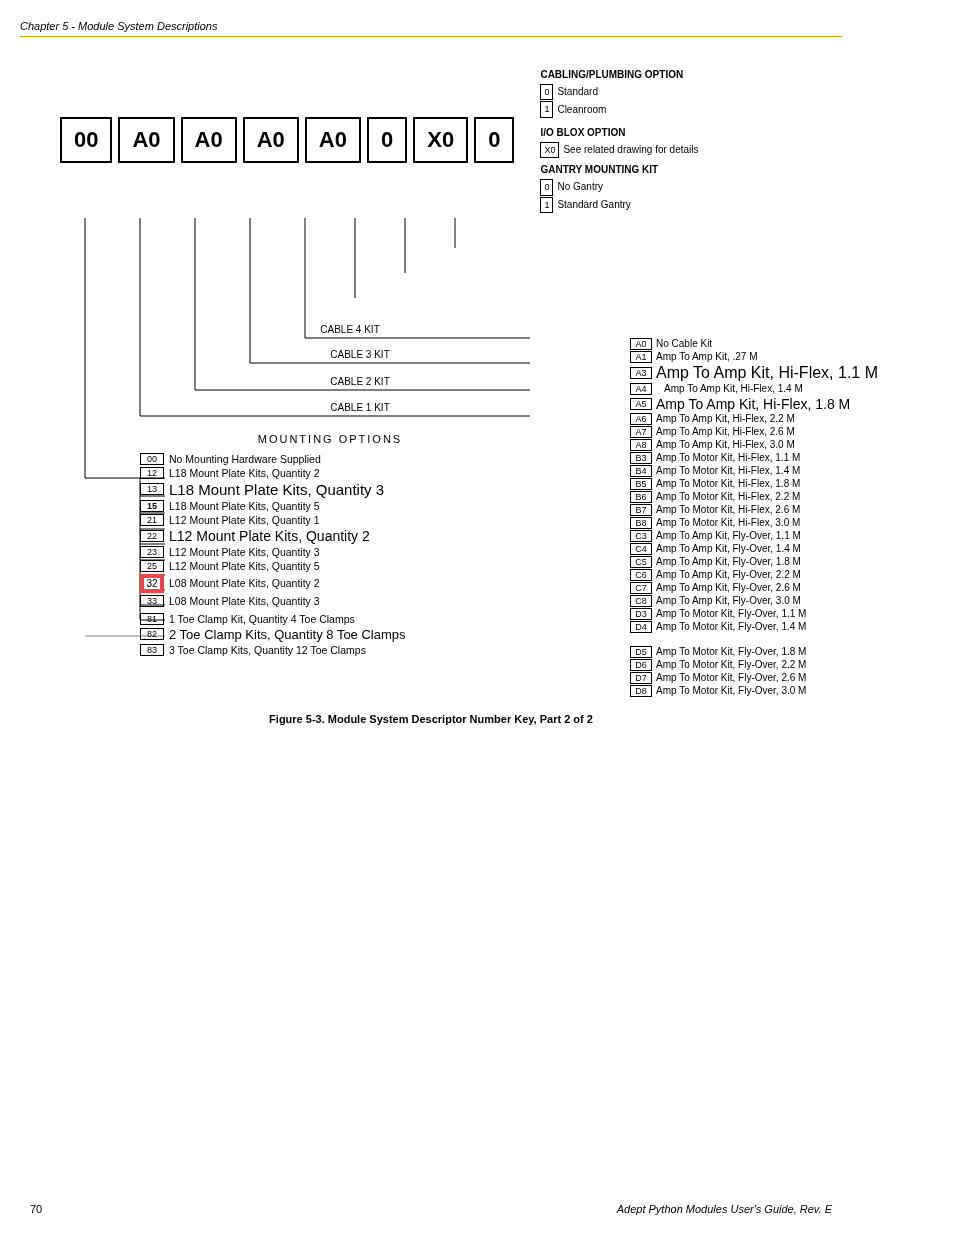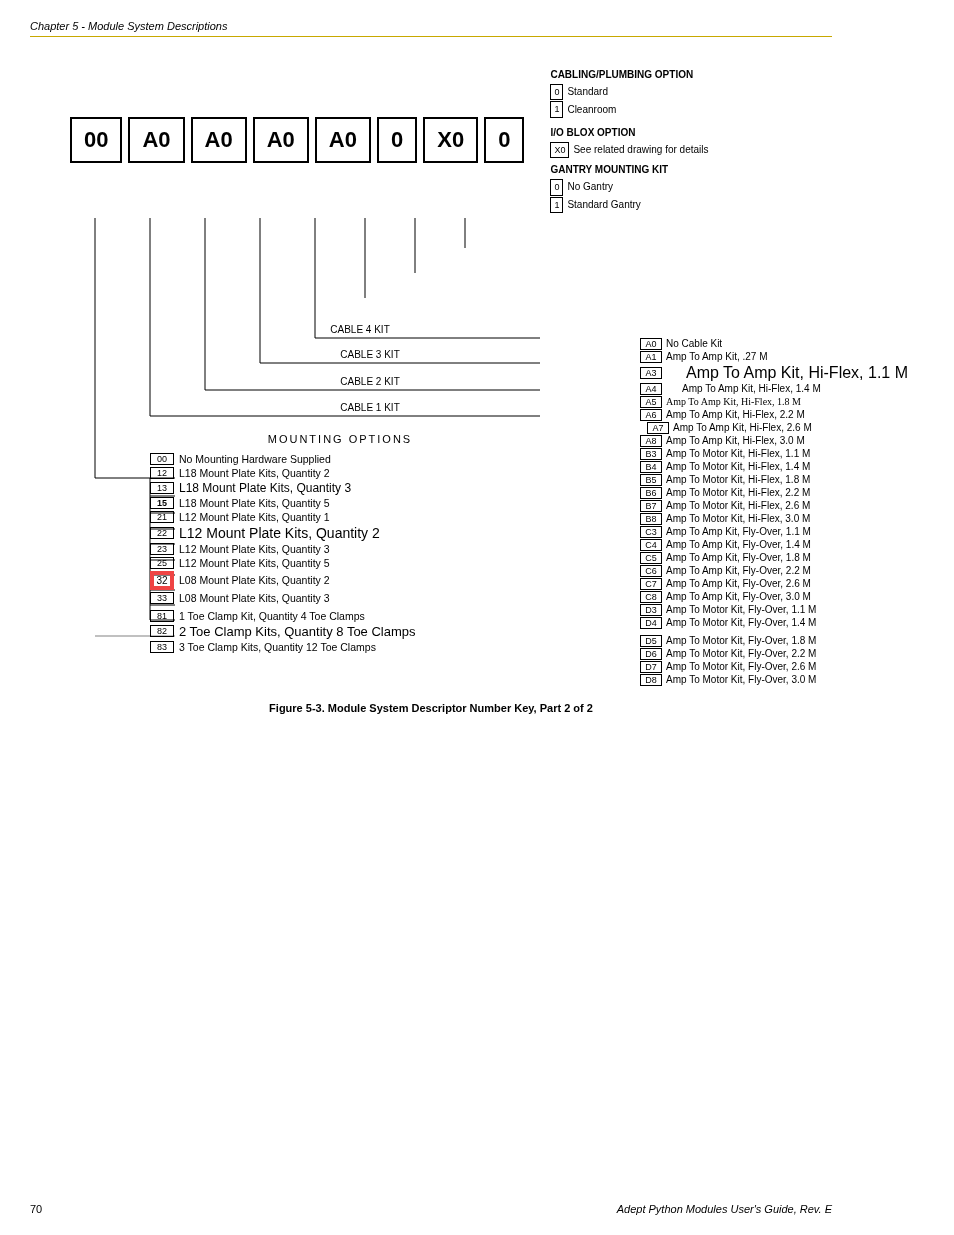--- a/index.html
+++ b/index.html
@@ -9,21 +9,21 @@
       font-size: 11px;
       color: #000;
       width: 954px;
       min-height: 1235px;
       position: relative;
     }
 
     .page {
       width: 862px;
       min-height: 1235px;
-      padding: 20px 30px;
+      padding: 20px 20px;
       position: relative;
     }
 
     .chapter-header {
       font-style: italic;
       font-size: 11px;
       border-bottom: 1px solid #c8a800;
       padding-bottom: 4px;
       margin-bottom: 30px;
     }
@@ -187,21 +187,21 @@
           <div style="display: flex; align-items: center; margin-bottom: 2px;">
             <span style="border: 1px solid #000; min-width: 24px; text-align: center; font-size: 9px; margin-right: 5px; padding: 0 2px;">00</span>
             <span style="font-size: 10.5px;">No Mounting Hardware Supplied</span>
           </div>
           <div style="display: flex; align-items: center; margin-bottom: 2px;">
             <span style="border: 1px solid #000; min-width: 24px; text-align: center; font-size: 9px; margin-right: 5px; padding: 0 2px;">12</span>
             <span style="font-size: 10.5px;">L18 Mount Plate Kits, Quantity 2</span>
           </div>
           <div style="display: flex; align-items: center; margin-bottom: 2px;">
             <span style="border: 1px solid #000; min-width: 24px; text-align: center; font-size: 9px; margin-right: 5px; padding: 0 2px;">13</span>
-            <span style="font-size: 12px;">L18 Mount Plate Kits, Quantity 3</span>
+            <span style="font-size: 15px;">L18 Mount Plate Kits, Quantity 3</span>
           </div>
           <div style="display: flex; align-items: center; margin-bottom: 2px;">
             <span style="border: 1px solid #000; min-width: 24px; text-align: center; font-size: 9px; margin-right: 5px; padding: 0 2px; font-weight: bold;">15</span>
             <span style="font-size: 10.5px;">L18 Mount Plate Kits, Quantity 5</span>
           </div>
           <div style="display: flex; align-items: center; margin-bottom: 2px;">
             <span style="border: 1px solid #000; min-width: 24px; text-align: center; font-size: 9px; margin-right: 5px; padding: 0 2px;">21</span>
             <span style="font-size: 10.5px;">L12 Mount Plate Kits, Quantity 1</span>
           </div>
           <div style="display: flex; align-items: center; margin-bottom: 2px;">
@@ -245,37 +245,37 @@
         <div id="cable-kit-items">
 
         <div style="display: flex; align-items: center; margin-bottom: 1px;">
               <span style="border: 1px solid rgb(0, 0, 0); min-width: 22px; text-align: center; font-size: 9px; padding: 0px 2px; margin-right: 4px; flex-shrink: 0;">A0</span>
               <span style="font-size: 10px; white-space: nowrap;">No Cable Kit</span>
             </div>
             <div style="display: flex; align-items: center; margin-bottom: 1px;">
               <span style="border: 1px solid rgb(0, 0, 0); min-width: 22px; text-align: center; font-size: 9px; padding: 0px 2px; margin-right: 4px; flex-shrink: 0;">A1</span>
               <span style="font-size: 10px; white-space: nowrap;">Amp To Amp Kit, .27 M</span>
             </div>
-            <div style="display: flex; align-items: center; margin-bottom: 1px; gap: 20px;">
+            <div style="display: flex; align-items: center; margin-bottom: 1px;">
               <span style="border: 1px solid rgb(0, 0, 0); min-width: 22px; text-align: center; font-size: 9px; padding: 0px 2px; margin-right: 4px; flex-shrink: 0;">A3</span>
               <span style="font-size: 16px; white-space: nowrap;">Amp To Amp Kit, Hi-Flex, 1.1 M</span>
             </div>
             <div style="display: flex; align-items: center; margin-bottom: 1px;">
-              <span style="border: 1px solid rgb(0, 0, 0); min-width: 22px; text-align: center; font-size: 9px; padding: 0px 2px; margin-right: 20px; flex-shrink: 0;">A4</span>
+              <span style="border: 1px solid rgb(0, 0, 0); min-width: 22px; text-align: center; font-size: 9px; padding: 0px 2px; margin-right: 12px; flex-shrink: 0;">A4</span>
               <span style="font-size: 10px; white-space: nowrap;">Amp To Amp Kit, Hi-Flex, 1.4 M</span>
             </div>
             <div style="display: flex; align-items: center; margin-bottom: 1px;">
               <span style="border: 1px solid rgb(0, 0, 0); min-width: 22px; text-align: center; font-size: 9px; padding: 0px 2px; margin-right: 4px; flex-shrink: 0;">A5</span>
-              <span style="font-size: 10px; white-space: nowrap; font-family: Liberation Serif, serif;">Amp To Amp Kit, Hi-Flex, 1.8 M</span>
+              <span style="font-size: 14px; white-space: nowrap;">Amp To Amp Kit, Hi-Flex, 1.8 M</span>
             </div>
             <div style="display: flex; align-items: center; margin-bottom: 1px;">
               <span style="border: 1px solid rgb(0, 0, 0); min-width: 22px; text-align: center; font-size: 9px; padding: 0px 2px; margin-right: 4px; flex-shrink: 0;">A6</span>
               <span style="font-size: 10px; white-space: nowrap;">Amp To Amp Kit, Hi-Flex, 2.2 M</span>
             </div>
-            <div style="display: flex; align-items: center; margin-bottom: 1px; margin-left: 7px;">
+            <div style="display: flex; align-items: center; margin-bottom: 1px;">
               <span style="border: 1px solid rgb(0, 0, 0); min-width: 22px; text-align: center; font-size: 9px; padding: 0px 2px; margin-right: 4px; flex-shrink: 0;">A7</span>
               <span style="font-size: 10px; white-space: nowrap;">Amp To Amp Kit, Hi-Flex, 2.6 M</span>
             </div>
             <div style="display: flex; align-items: center; margin-bottom: 1px;">
               <span style="border: 1px solid rgb(0, 0, 0); min-width: 22px; text-align: center; font-size: 9px; padding: 0px 2px; margin-right: 4px; flex-shrink: 0;">A8</span>
               <span style="font-size: 10px; white-space: nowrap; text-align: right;">Amp To Amp Kit, Hi-Flex, 3.0 M</span>
             </div>
             <div style="display: flex; align-items: center; margin-bottom: 1px;">
               <span style="border: 1px solid rgb(0, 0, 0); min-width: 22px; text-align: center; font-size: 9px; padding: 0px 2px; margin-right: 4px; flex-shrink: 0;">B3</span>
               <span style="font-size: 10px; white-space: nowrap;">Amp To Motor Kit, Hi-Flex, 1.1 M</span>
@@ -321,21 +321,21 @@
               <span style="font-size: 10px; white-space: nowrap;">Amp To Amp Kit, Fly-Over, 2.6 M</span>
             </div>
             <div style="display: flex; align-items: center; margin-bottom: 1px;">
               <span style="border: 1px solid rgb(0, 0, 0); min-width: 22px; text-align: center; font-size: 9px; padding: 0px 2px; margin-right: 4px; flex-shrink: 0;">C8</span>
               <span style="font-size: 10px; white-space: nowrap;">Amp To Amp Kit, Fly-Over, 3.0 M</span>
             </div>
             <div style="display: flex; align-items: center; margin-bottom: 1px;">
               <span style="border: 1px solid rgb(0, 0, 0); min-width: 22px; text-align: center; font-size: 9px; padding: 0px 2px; margin-right: 4px; flex-shrink: 0;">D3</span>
               <span style="font-size: 10px; white-space: nowrap;">Amp To Motor Kit, Fly-Over, 1.1 M</span>
             </div>
-            <div style="display: flex; align-items: center; margin-bottom: 6px;">
+            <div style="display: flex; align-items: center; margin-bottom: 13px;">
               <span style="border: 1px solid rgb(0, 0, 0); min-width: 22px; text-align: center; font-size: 9px; padding: 0px 2px; margin-right: 4px; flex-shrink: 0;">D4</span>
               <span style="font-size: 10px; white-space: nowrap;">Amp To Motor Kit, Fly-Over, 1.4 M</span>
             </div>
             <div style="display: flex; align-items: center; margin-bottom: 1px;">
               <span style="border: 1px solid rgb(0, 0, 0); min-width: 22px; text-align: center; font-size: 9px; padding: 0px 2px; margin-right: 4px; flex-shrink: 0;">D5</span>
               <span style="font-size: 10px; white-space: nowrap;">Amp To Motor Kit, Fly-Over, 1.8 M</span>
             </div>
             <div style="display: flex; align-items: center; margin-bottom: 1px;">
               <span style="border: 1px solid rgb(0, 0, 0); min-width: 22px; text-align: center; font-size: 9px; padding: 0px 2px; margin-right: 4px; flex-shrink: 0;">D6</span>
               <span style="font-size: 10px; white-space: nowrap;">Amp To Motor Kit, Fly-Over, 2.2 M</span>

